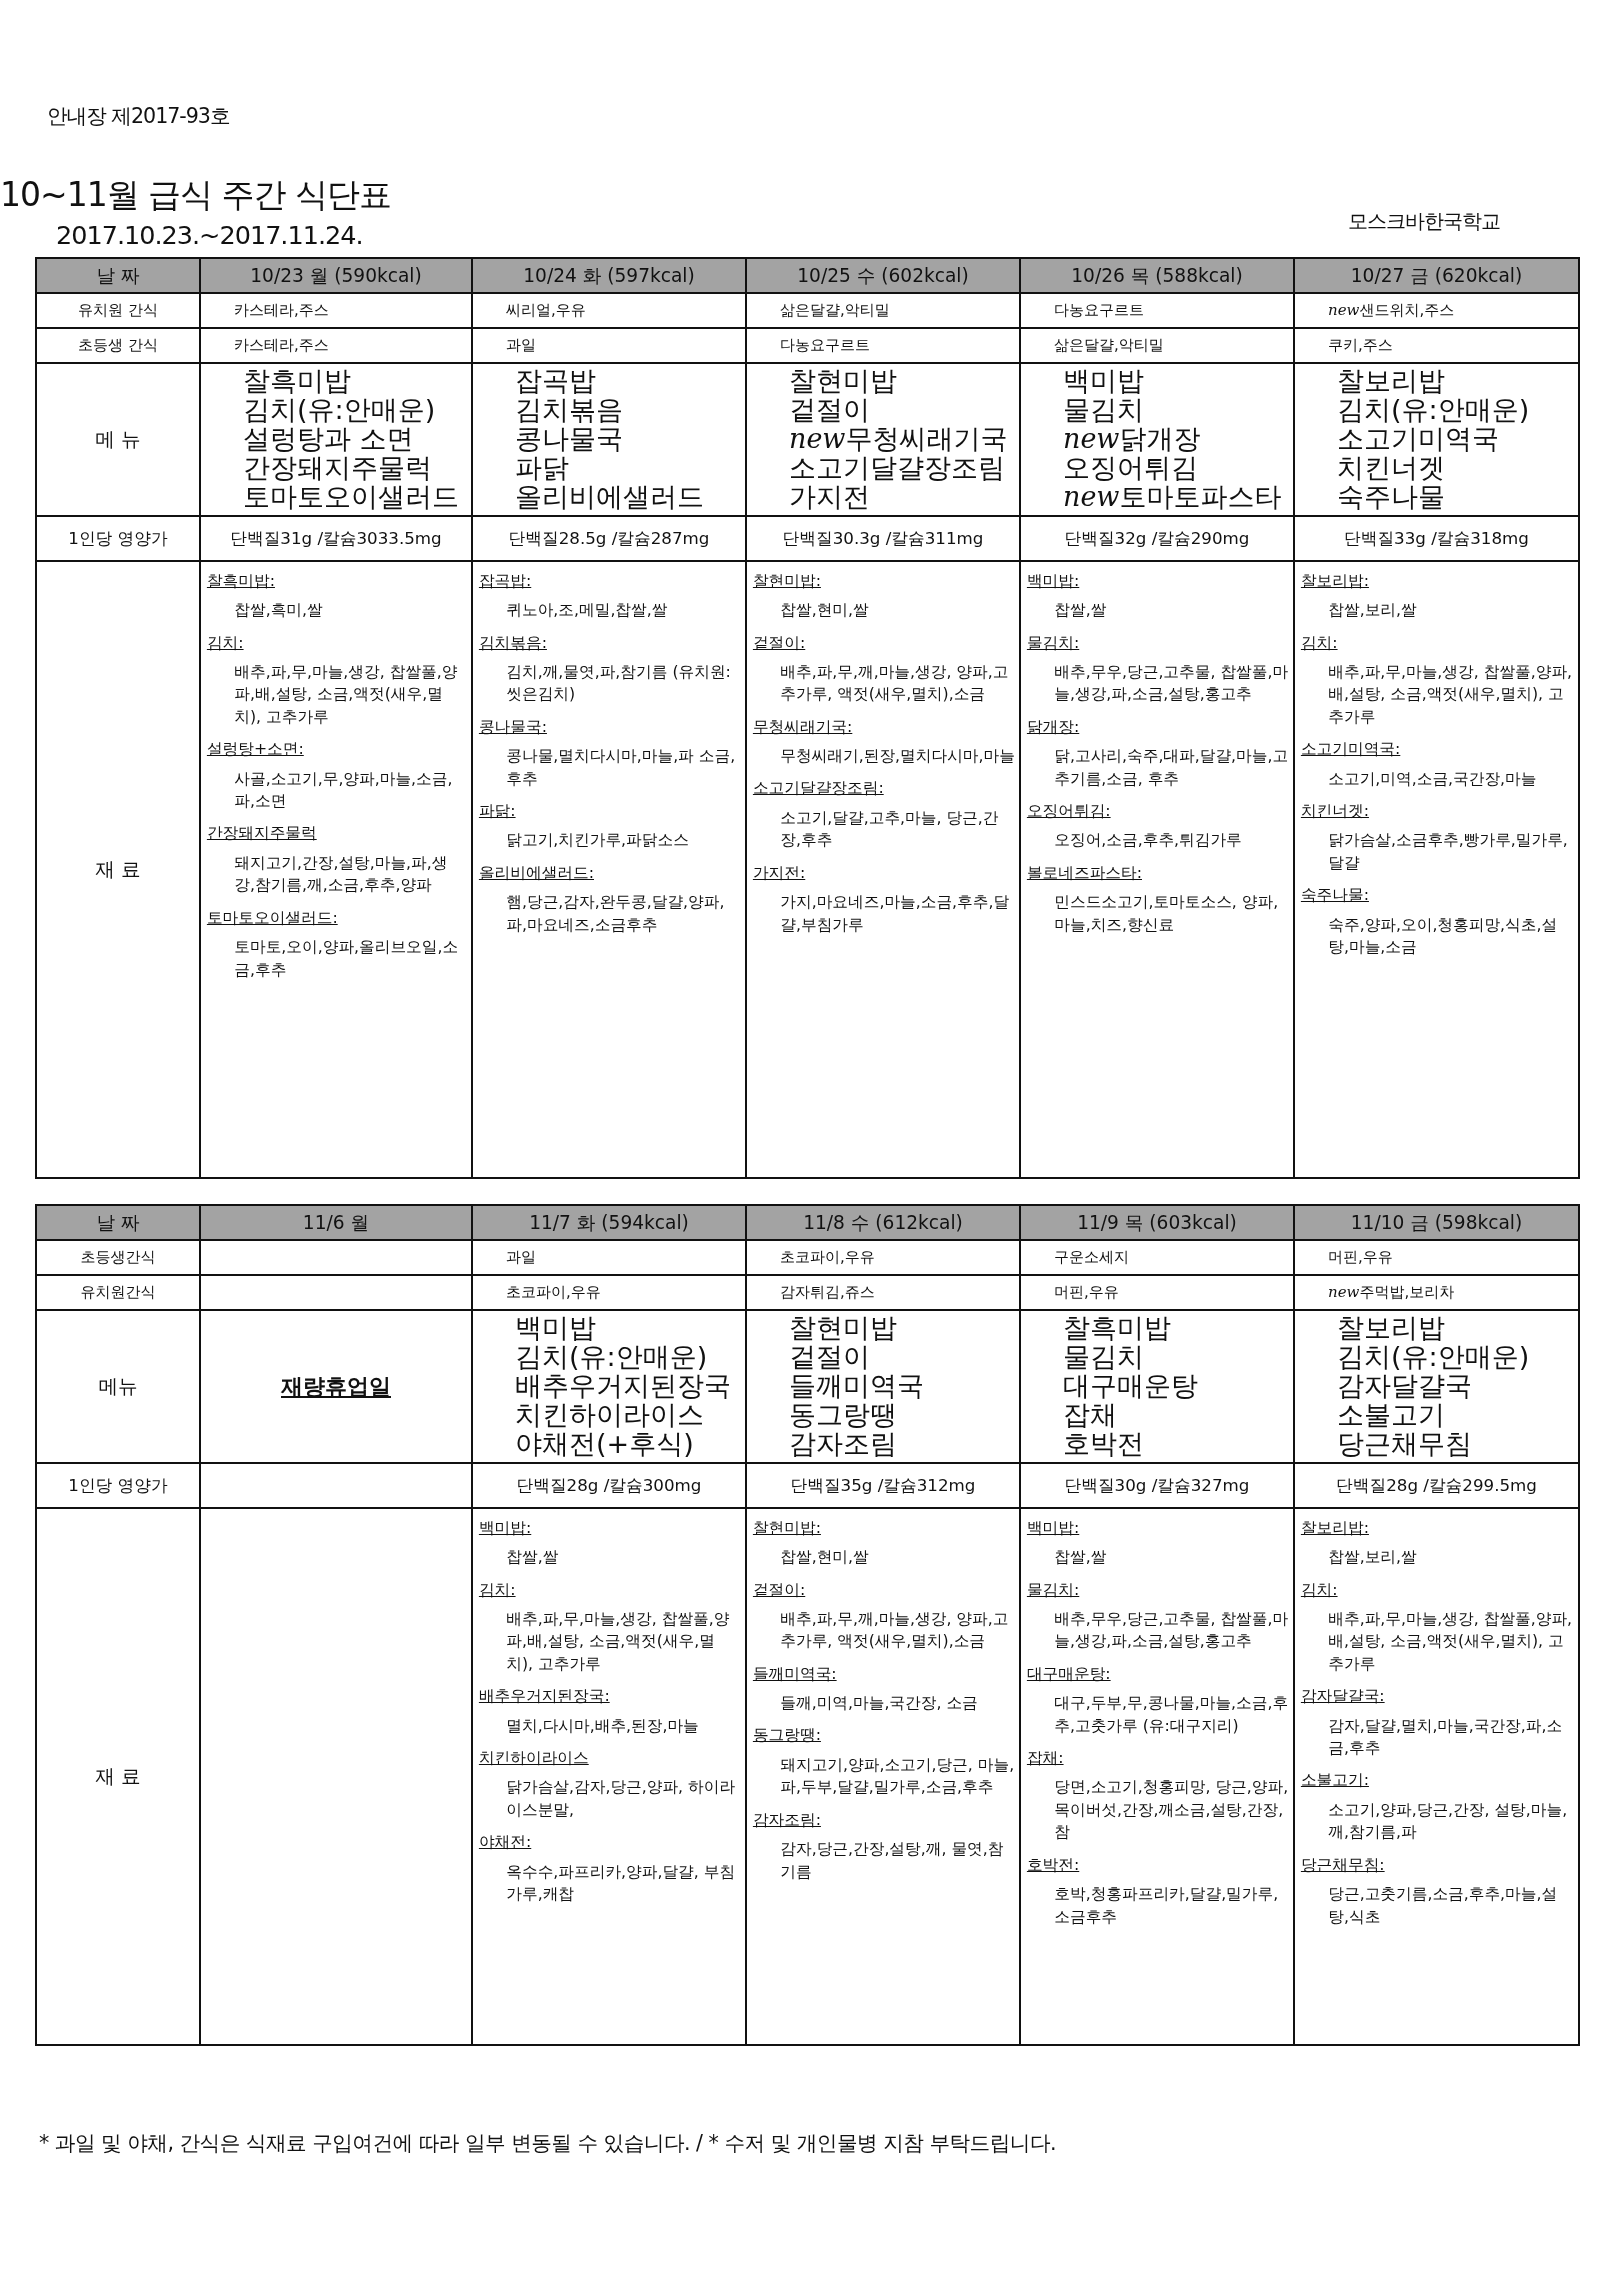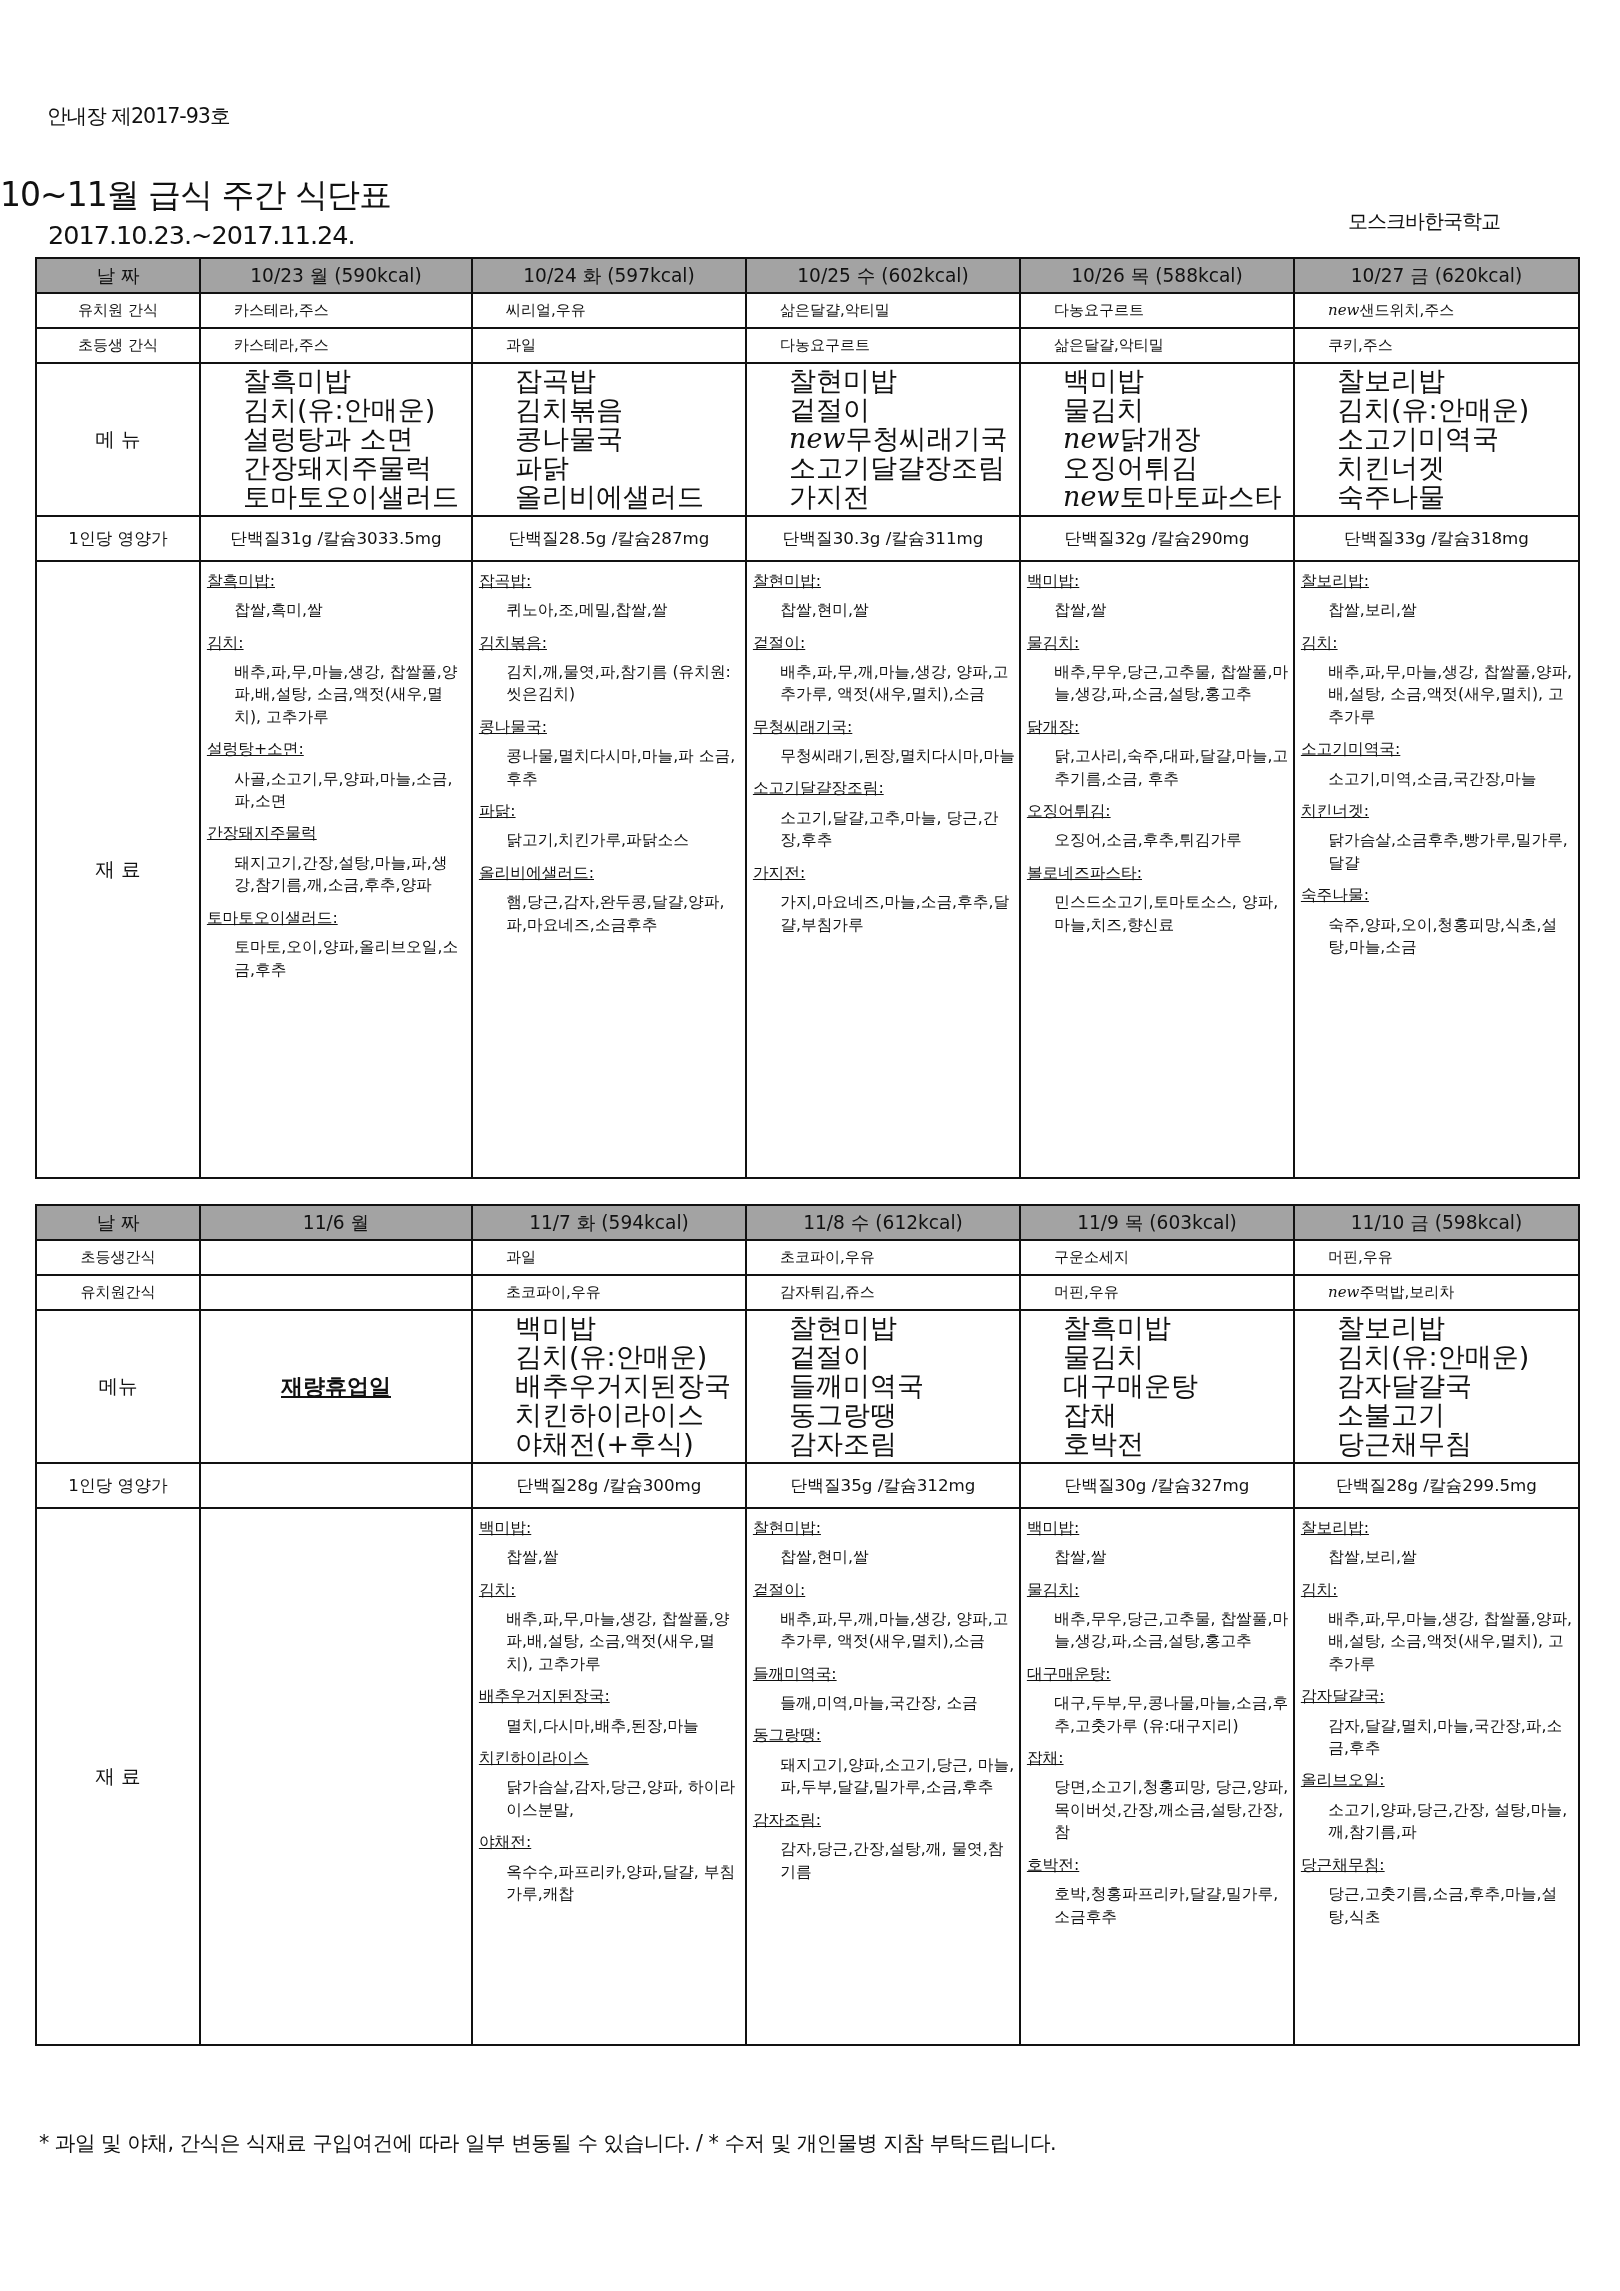--- a/index.html
+++ b/index.html
@@ -1,19 +1,19 @@
 <!DOCTYPE html>
 <html><head>
 <meta charset="utf-8">
 <style>
   html, body { margin:0; padding:0; background:#fff; }
   body { width:1620px; height:2292px; position:relative; font-family:"DejaVu Sans", sans-serif; color:#111; overflow:hidden; }
   .notice-no { position:absolute; left:47px; top:102px; font-size:20.6px; letter-spacing:-1px; }
   .title { position:absolute; left:0; width:1620px; top:173px; text-align:left; font-size:33px; letter-spacing:-1px; }
-  .period { position:absolute; left:48px; top:220px; font-size:25.5px; letter-spacing:-1px; }
+  .period { position:absolute; left:56px; top:220px; font-size:25.5px; letter-spacing:-1px; }
   .school { position:absolute; right:120px; top:208px; font-size:20px; letter-spacing:-1px; }
   table.menu { position:absolute; left:35px; border-collapse:collapse; table-layout:fixed; width:1544px; }
   table.menu td { border:2px solid #111; padding:0; vertical-align:middle; }
   table.w1 { top:257px; border-top:2.9px solid #111; }
   table.w2 { top:1204px; }
   col.c0 { width:164px; } col.c1 { width:272px; } col.c2 { width:274px; } col.c3 { width:274px; } col.c4 { width:274px; } col.c5 { width:285px; }
   tr.date td { background:#a3a3a3; height:33px; text-align:center; font-size:18.6px; }
   tr.snack td { height:33px; font-size:15px;margin-left:36px; }
   tr.snack td.data { padding-left:33px; }
   td.label { text-align:center; font-size:19.6px; }
@@ -295,21 +295,21 @@
           <span class="ig-title">호박전:</span>
           <span class="ig-body">호박,청홍파프리카,달걀,밀가루,소금후추</span>
         </td>
     <td class="data">
           <span class="ig-title">찰보리밥:</span>
           <span class="ig-body">찹쌀,보리,쌀</span>
           <span class="ig-title">김치:</span>
           <span class="ig-body">배추,파,무,마늘,생강, 찹쌀풀,양파,배,설탕, 소금,액젓(새우,멸치), 고추가루</span>
           <span class="ig-title">감자달걀국:</span>
           <span class="ig-body">감자,달걀,멸치,마늘,국간장,파,소금,후추</span>
-          <span class="ig-title">올리브오일:</span>
+          <span class="ig-title">소불고기:</span>
           <span class="ig-body">소고기,양파,당근,간장, 설탕,마늘,깨,참기름,파</span>
           <span class="ig-title">당근채무침:</span>
           <span class="ig-body">당근,고춧기름,소금,후추,마늘,설탕,식초</span>
         </td>
   </tr>
 </tbody>
   </table>
 
 <div class="footnote">* 과일 및 야채, 간식은 식재료 구입여건에 따라 일부 변동될 수 있습니다. / * 수저 및 개인물병 지참 부탁드립니다.</div>
 

